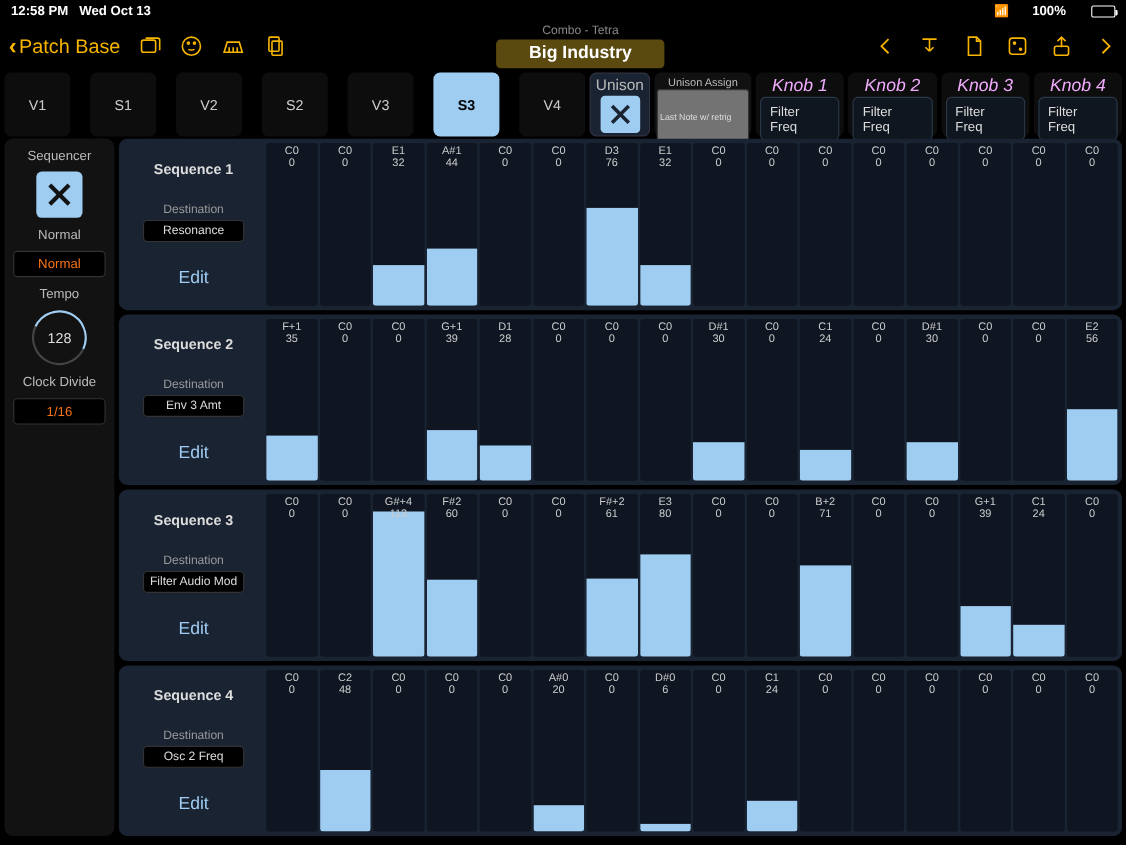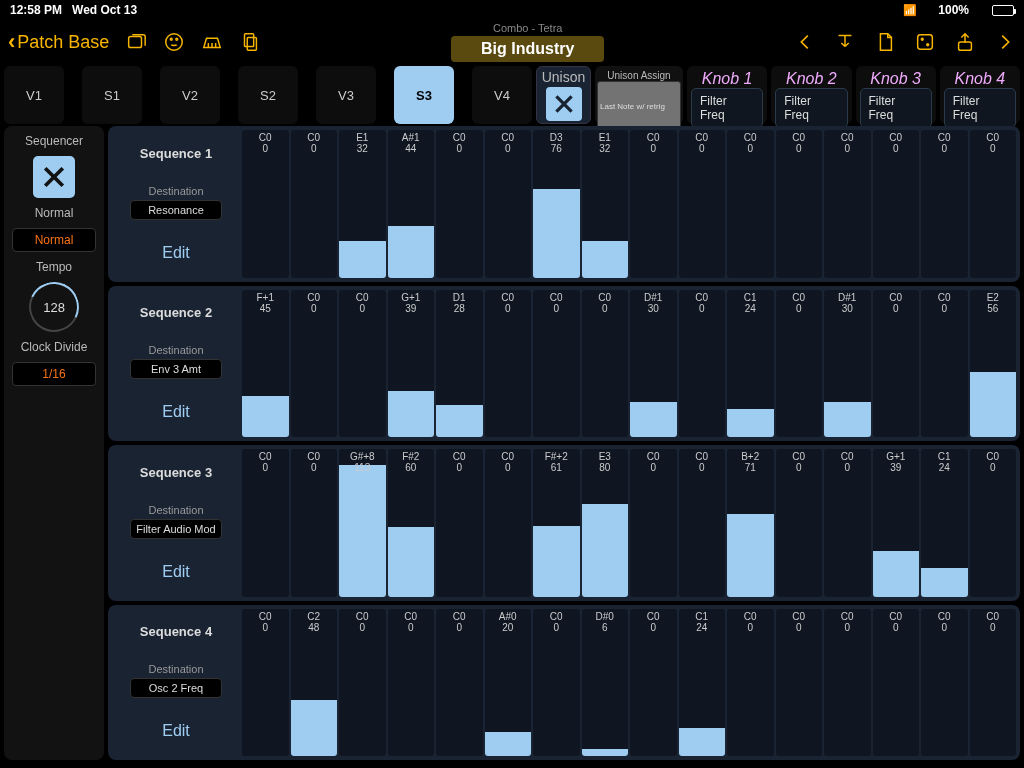--- a/index.html
+++ b/index.html
@@ -308,21 +308,21 @@
           <div class="seq-name">Sequence 2</div>
           <div style="display:flex;flex-direction:column;align-items:center;gap:3px;">
             <div class="dest-label">Destination</div>
             <div class="dest-field">Env 3 Amt</div>
           </div>
           <div class="edit-btn">Edit</div>
         </div>
         <div class="steps">
           <div class="step">
             <div class="step-note">F+1</div>
-            <div class="step-val">45</div>
+            <div class="step-val">35</div>
             <div class="step-bar" style="height: 28%;"></div>
           </div>
           <div class="step">
             <div class="step-note">C0</div>
             <div class="step-val">0</div>
             <div class="step-bar" style="height: 0%;"></div>
           </div>
           <div class="step">
             <div class="step-note">C0</div>
             <div class="step-val">0</div>
@@ -409,21 +409,21 @@
             <div class="step-note">C0</div>
             <div class="step-val">0</div>
             <div class="step-bar" style="height: 0%;"></div>
           </div>
           <div class="step">
             <div class="step-note">C0</div>
             <div class="step-val">0</div>
             <div class="step-bar" style="height: 0%;"></div>
           </div>
           <div class="step">
-            <div class="step-note">G#+8</div>
+            <div class="step-note">G#+4</div>
             <div class="step-val">113</div>
             <div class="step-bar" style="height: 89%;"></div>
           </div>
           <div class="step">
             <div class="step-note">F#2</div>
             <div class="step-val">60</div>
             <div class="step-bar" style="height: 47%;"></div>
           </div>
           <div class="step">
             <div class="step-note">C0</div>

